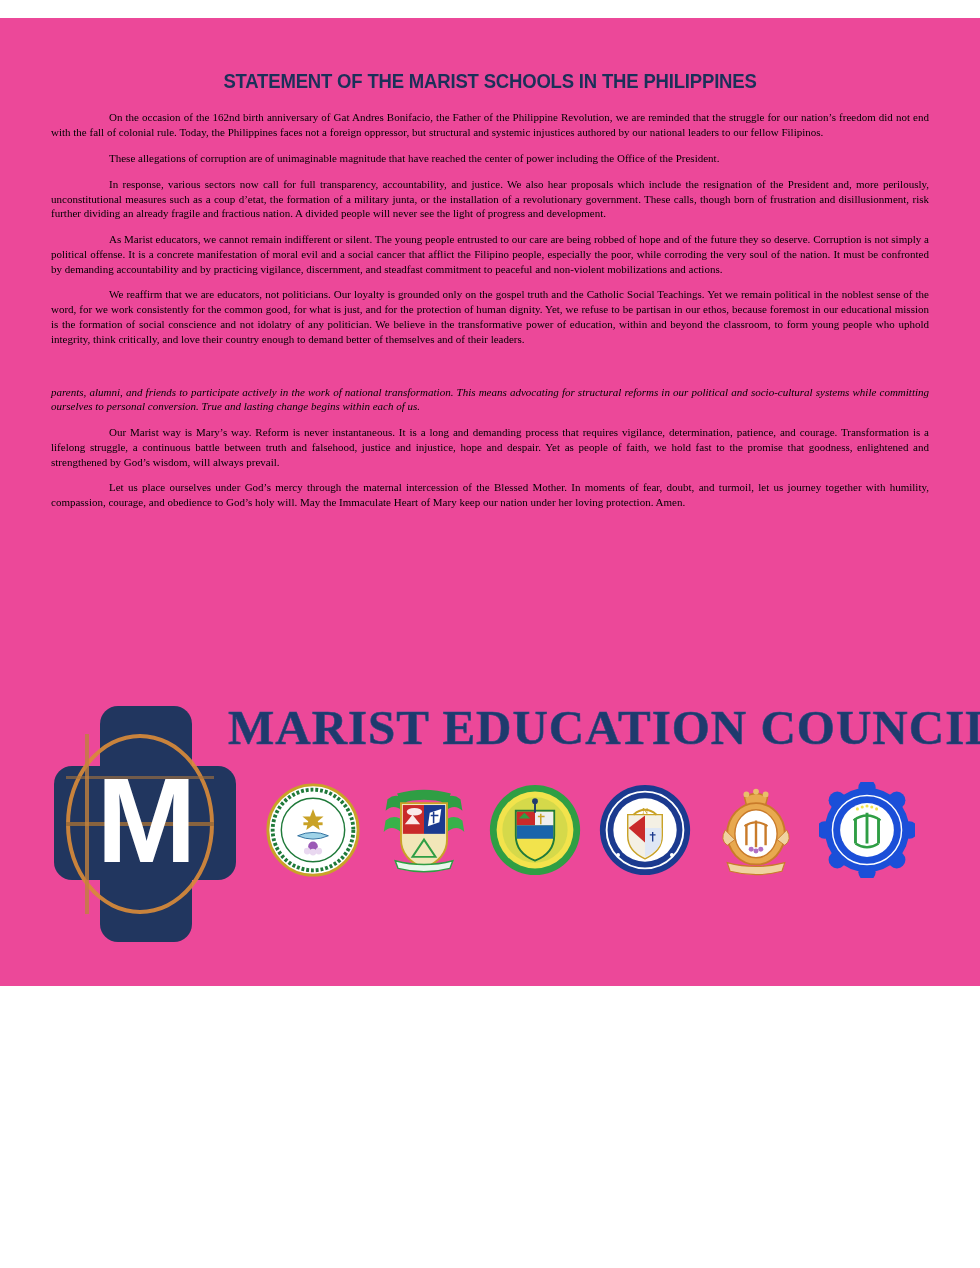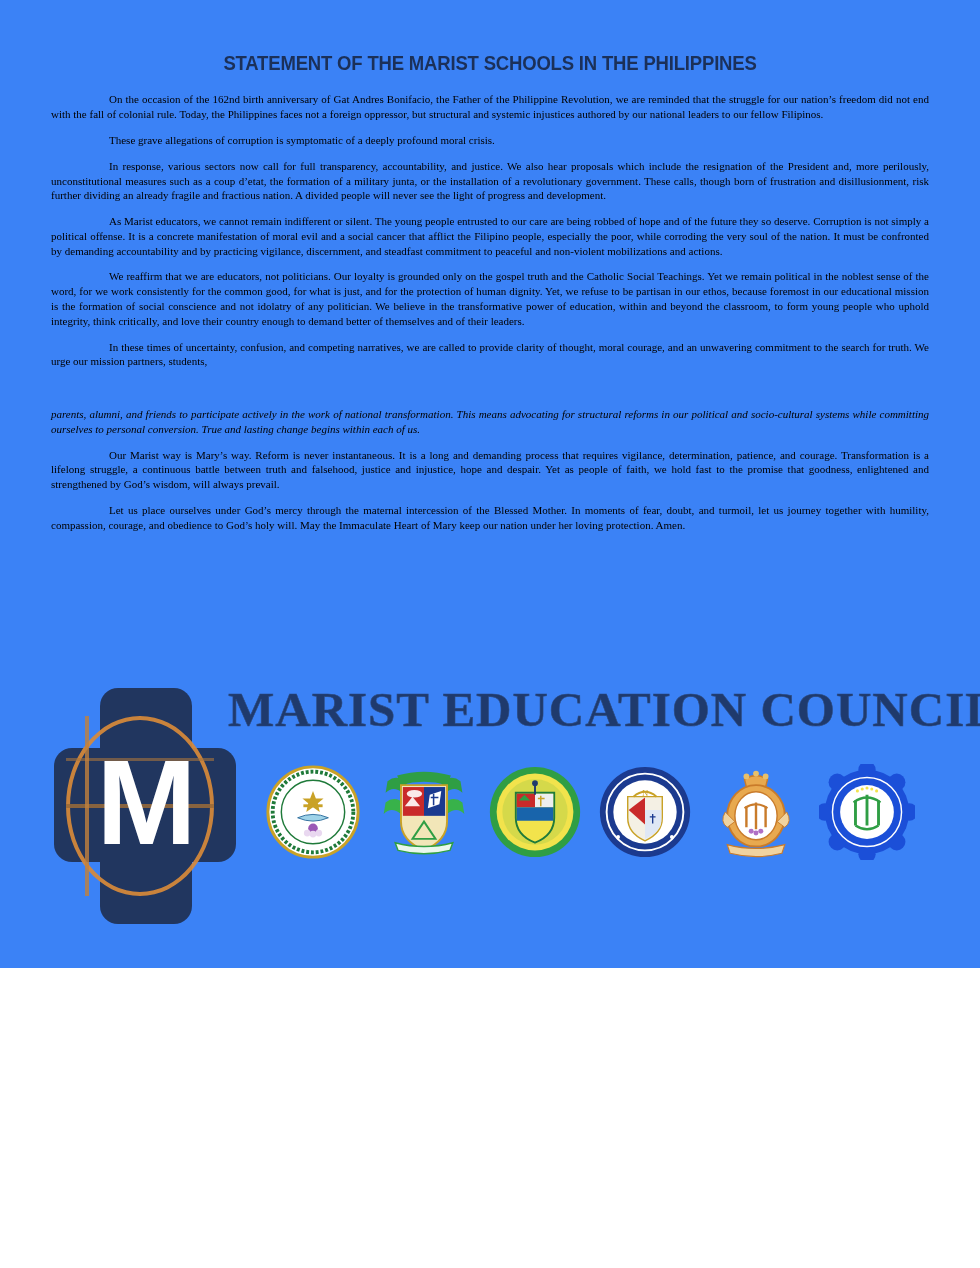--- a/index.html
+++ b/index.html
@@ -9,22 +9,22 @@
     background: #ffffff;
   }
   body {
     font-family: "Liberation Serif", "DejaVu Serif", serif;
     color: #000000;
   }
   .page {
     position: relative;
     width: 980px;
     height: 968px;
-    margin: 0 auto;
-    background: #3b82f6;
+    margin: 18px auto;
+    background: #ec4899;
     overflow: hidden;
     box-sizing: border-box;
   }
 
   
   .header {
     padding-top: 52px;
     text-align: center;
   }
   .doc-title {
@@ -192,25 +192,24 @@
 <body>
 
 <div class="page">
 
   <div class="header">
     <div class="doc-title">STATEMENT OF THE MARIST SCHOOLS IN THE PHILIPPINES</div>
   </div>
 
   <div class="body-copy">
     <p class="para">On the occasion of the 162nd birth anniversary of Gat Andres Bonifacio, the Father of the Philippine Revolution, we are reminded that the struggle for our nation’s freedom did not end with the fall of colonial rule. Today, the Philippines faces not a foreign oppressor, but structural and systemic injustices authored by our national leaders to our fellow Filipinos.</p>
-    <p class="para">These grave allegations of corruption is symptomatic of a deeply profound moral crisis.</p>
+    <p class="para">These allegations of corruption are of unimaginable magnitude that have reached the center of power including the Office of the President.</p>
     <p class="para">In response, various sectors now call for full transparency, accountability, and justice. We also hear proposals which include the resignation of the President and, more perilously, unconstitutional measures such as a coup d’etat, the formation of a military junta, or the installation of a revolutionary government. These calls, though born of frustration and disillusionment, risk further dividing an already fragile and fractious nation. A divided people will never see the light of progress and development.</p>
     <p class="para">As Marist educators, we cannot remain indifferent or silent. The young people entrusted to our care are being robbed of hope and of the future they so deserve. Corruption is not simply a political offense. It is a concrete manifestation of moral evil and a social cancer that afflict the Filipino people, especially the poor, while corroding the very soul of the nation. It must be confronted by demanding accountability and by practicing vigilance, discernment, and steadfast commitment to peaceful and non-violent mobilizations and actions.</p>
     <p class="para">We reaffirm that we are educators, not politicians. Our loyalty is grounded only on the gospel truth and the Catholic Social Teachings. Yet we remain political in the noblest sense of the word, for we work consistently for the common good, for what is just, and for the protection of human dignity. Yet, we refuse to be partisan in our ethos, because foremost in our educational mission is the formation of social conscience and not idolatry of any politician. We believe in the transformative power of education, within and beyond the classroom, to form young people who uphold integrity, think critically, and love their country enough to demand better of themselves and of their leaders.</p>
-    <p class="para">In these times of uncertainty, confusion, and competing narratives, we are called to provide clarity of thought, moral courage, and an unwavering commitment to the search for truth. We urge our mission partners, students,</p>
     <p class="para no-indent pagebreak-gap">parents, alumni, and friends to participate actively in the work of national transformation. This means advocating for structural reforms in our political and socio-cultural systems while committing ourselves to personal conversion. True and lasting change begins within each of us.</p>
     <p class="para">Our Marist way is Mary’s way. Reform is never instantaneous. It is a long and demanding process that requires vigilance, determination, patience, and courage. Transformation is a lifelong struggle, a continuous battle between truth and falsehood, justice and injustice, hope and despair. Yet as people of faith, we hold fast to the promise that goodness, enlightened and strengthened by God’s wisdom, will always prevail.</p>
     <p class="para">Let us place ourselves under God’s mercy through the maternal intercession of the Blessed Mother. In moments of fear, doubt, and turmoil, let us journey together with humility, compassion, courage, and obedience to God’s holy will. May the Immaculate Heart of Mary keep our nation under her loving protection. Amen.</p>
   </div>
 
   <div class="footer">
 
     <div class="marist-mark">
       <div class="cross-v"></div>
       <div class="cross-h"></div>

